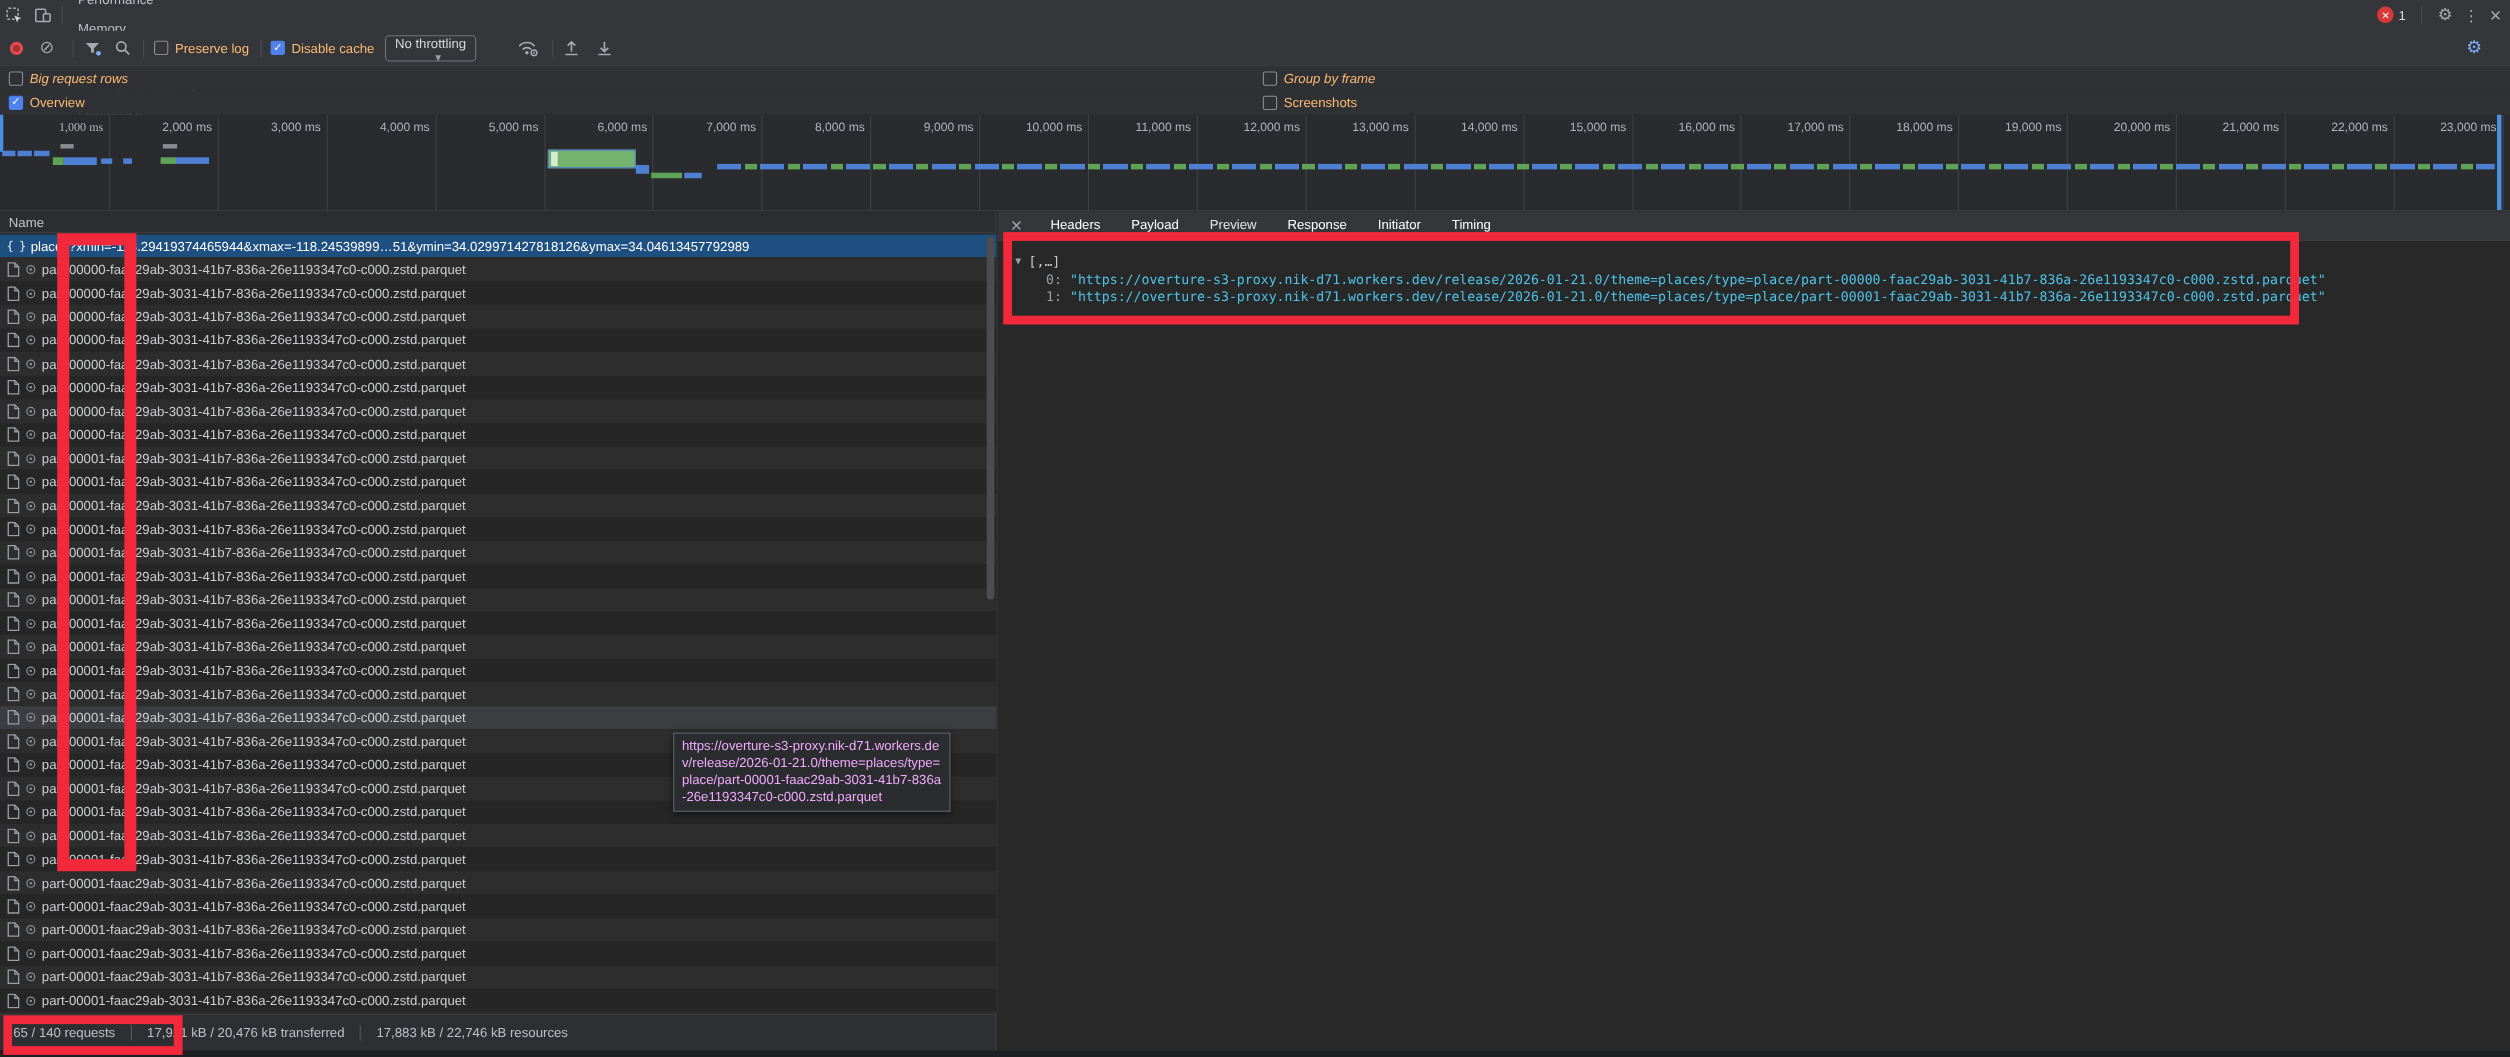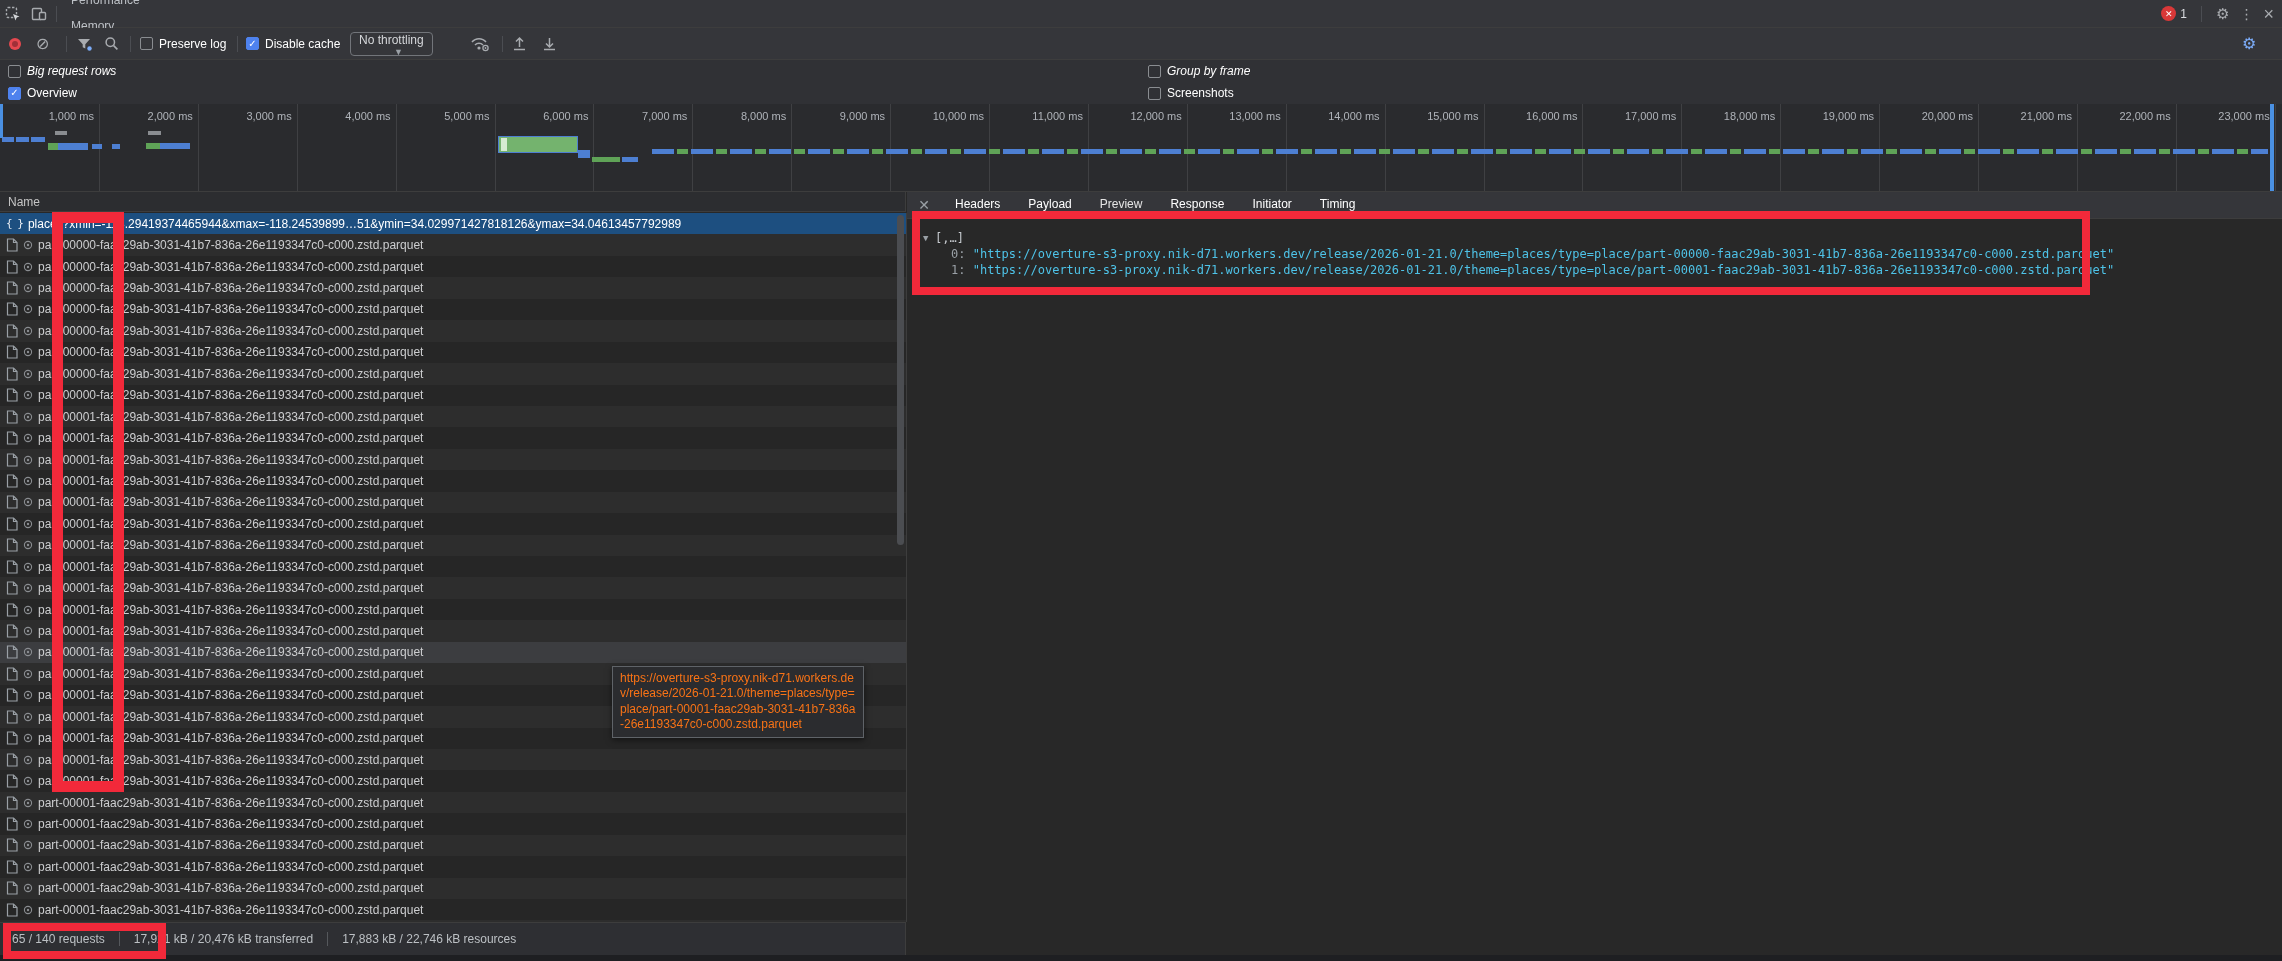--- a/index.html
+++ b/index.html
@@ -14,21 +14,21 @@
   .tab.sel{color:#7cacf8;box-shadow:inset 0 -2px 0 #7cacf8;}
   #tabbar-right{position:absolute;right:8px;top:0;height:27px;display:flex;align-items:center;gap:10px;}
   .err-badge{width:15px;height:15px;border-radius:50%;background:#d93838;color:#fff;font-size:9px;display:flex;align-items:center;justify-content:center;}
   .glyph{color:#a8abaf;font-size:15px;line-height:1;}
   
   #netbar{left:0;top:28px;width:2282px;height:31px;background:#35363a;border-bottom:1px solid #3d3d3d;}
   #netbar .item{position:absolute;top:0;height:31px;display:flex;align-items:center;}
   .cb{width:13px;height:13px;border:1px solid #8a8d91;border-radius:2px;background:transparent;box-sizing:border-box;
       display:flex;align-items:center;justify-content:center;color:#fff;font-size:10px;line-height:1;}
   .cb.on{background:#4e82ee;border-color:#4e82ee;}
-  .cb-label{margin-left:6px;color:#ffffff;}
+  .cb-label{margin-left:6px;color:#fdba74;}
   .select{height:22px;border:1px solid #72757a;border-radius:4px;display:flex;align-items:center;padding:0 8px;color:#d5d7da;background:#35363a;flex-direction:column;}
   .select .caret{margin-left:14px;color:#9aa0a6;font-size:9px;}
   
   .optrow{left:0;width:2282px;height:22px;background:#303135;display:block;}
   .optitem{position:absolute;top:4px;display:flex;align-items:center;}
   
   #overview{left:0;top:104px;width:2282px;height:87px;background:#2a2b2e;border-bottom:1px solid #3d3d3d;overflow:hidden;}
   .gridline{position:absolute;top:0;width:1px;height:87px;background:#3f4043;}
   .ticklabel{position:absolute;top:6px;width:92px;text-align:right;font-size:11px;color:#b0b4ba;}
   .seg{position:absolute;}
@@ -60,21 +60,21 @@
   .dtab.sel{color:#e5e5e5;box-shadow:inset 0 -2px 0 #7cacf8;}
   #pvcontent{position:absolute;left:0;top:27px;width:1375px;bottom:0;font-family:"DejaVu Sans Mono",monospace;font-size:12px;}
   .pv-line{height:16px;display:flex;align-items:center;white-space:pre;}
   .pv-caret{color:#9aa0a6;font-size:9px;width:12px;display:inline-block;}
   .pv-root{color:#c5c9ce;}
   .pv-key{color:#9aa0a6;}
   .pv-val{color:#4ec3e8;}
   
   .annot{position:absolute;border-style:solid;border-color:#f2293a;z-index:50;pointer-events:none;box-sizing:border-box;}
   #tooltip{position:absolute;left:612px;top:666px;width:252px;z-index:60;background:#2b2c2f;border:1px solid #5f6368;
-           color:#f97316;padding:4px 7px;line-height:15.4px;word-break:break-all;box-shadow:0 2px 6px rgba(0,0,0,.5);box-sizing:border-box;}
+           color:#f0abfc;padding:4px 7px;line-height:15.4px;word-break:break-all;box-shadow:0 2px 6px rgba(0,0,0,.5);box-sizing:border-box;}
   svg{display:block;}
 </style>
 </head>
 <body>
 
 <div id="app">
 
   <div id="tabbar" class="abs">
     <div class="tb-icon">
       <svg width="16" height="16" viewBox="0 0 16 16">
@@ -204,21 +204,21 @@
     </div>
     <div class="optitem" style="left:1148px;">
       <div class="cb"></div>
       <span class="cb-label">Screenshots</span>
     </div>
   </div>
 
   <div id="overview" class="abs">
     <div id="ov-grid">
         <div class="gridline" style="left: 98.9px;"></div>
-        <div class="ticklabel" style="left: 1.9px;">1,000 ms</div>
+        <div class="ticklabel" style="left: 1.9px; font-family: Liberation Serif, serif;">1,000 ms</div>
         <div class="gridline" style="left: 197.8px;"></div>
         <div class="ticklabel" style="left: 100.8px;">2,000 ms</div>
         <div class="gridline" style="left: 296.7px;"></div>
         <div class="ticklabel" style="left: 199.7px;">3,000 ms</div>
         <div class="gridline" style="left: 395.6px;"></div>
         <div class="ticklabel" style="left: 298.6px;">4,000 ms</div>
         <div class="gridline" style="left: 494.5px;"></div>
         <div class="ticklabel" style="left: 397.5px;">5,000 ms</div>
         <div class="gridline" style="left: 593.4px;"></div>
         <div class="ticklabel" style="left: 496.4px;">6,000 ms</div>

